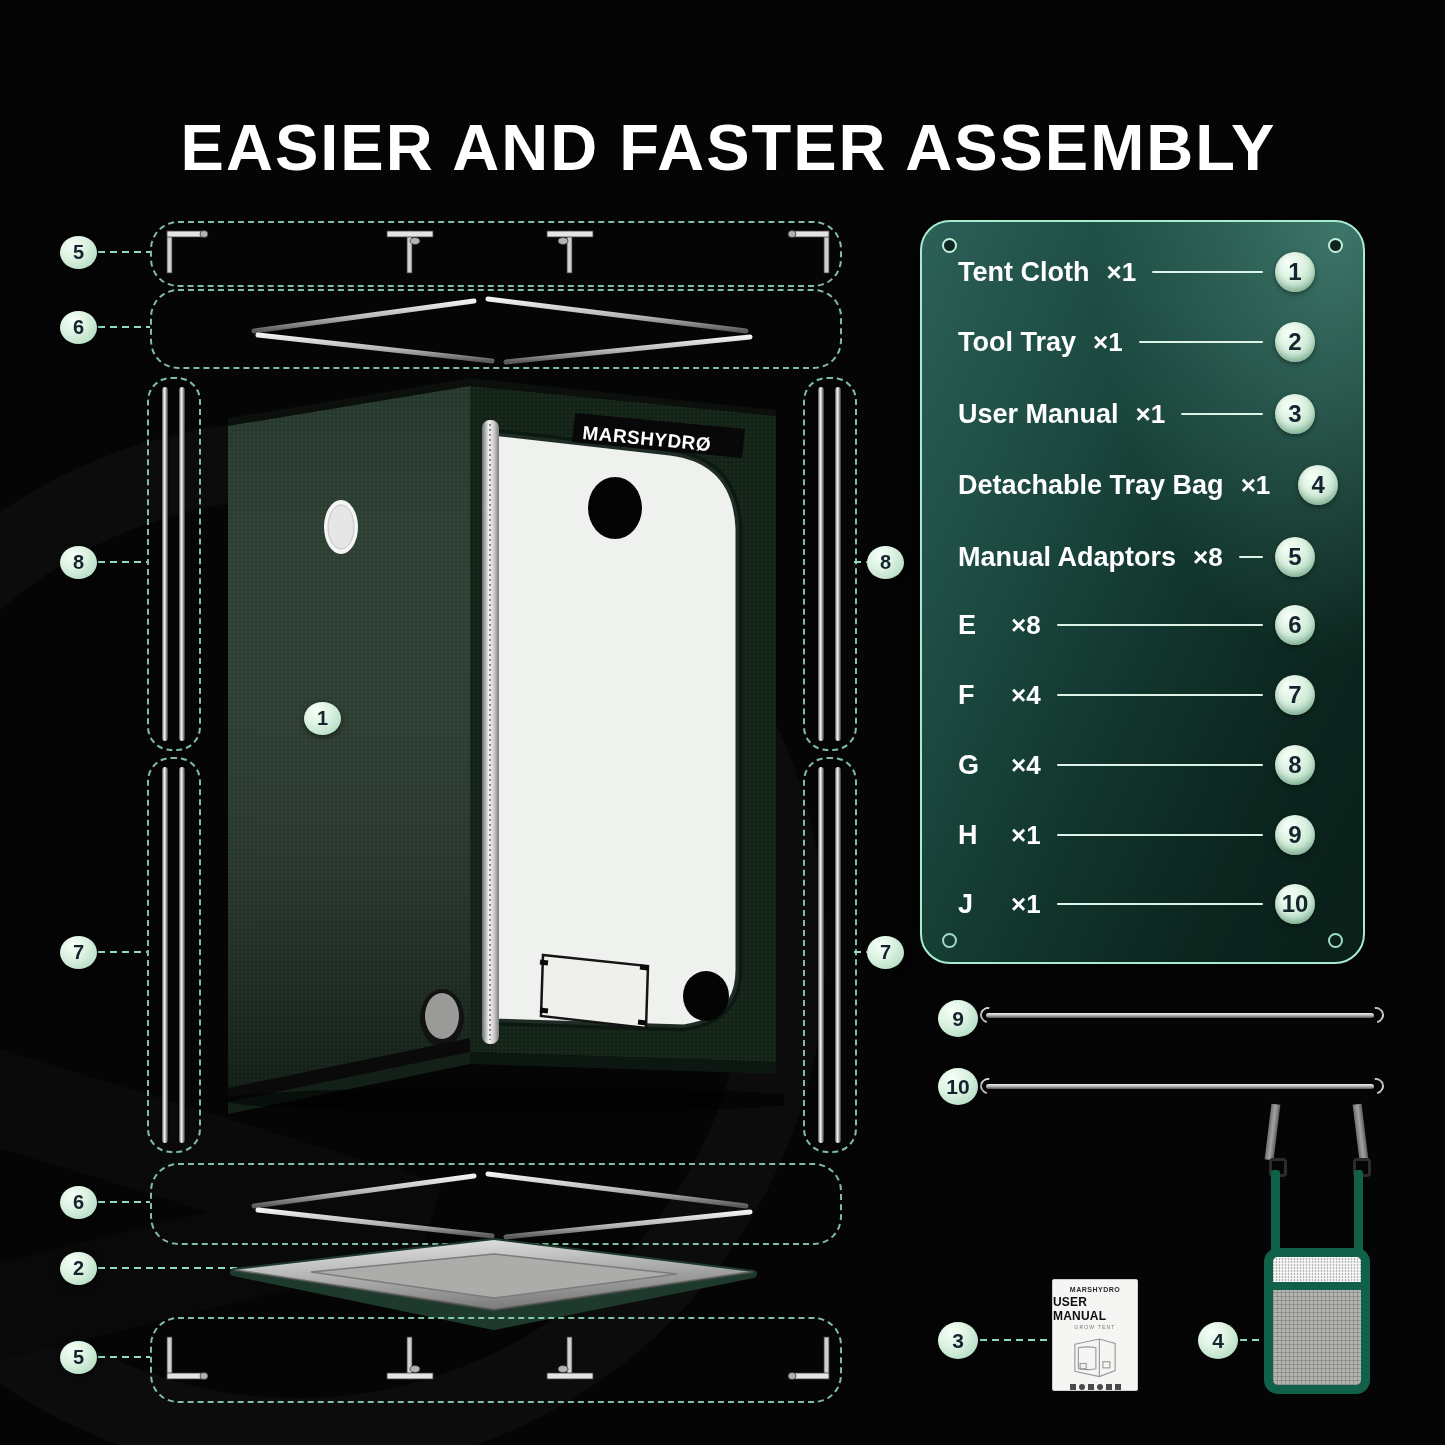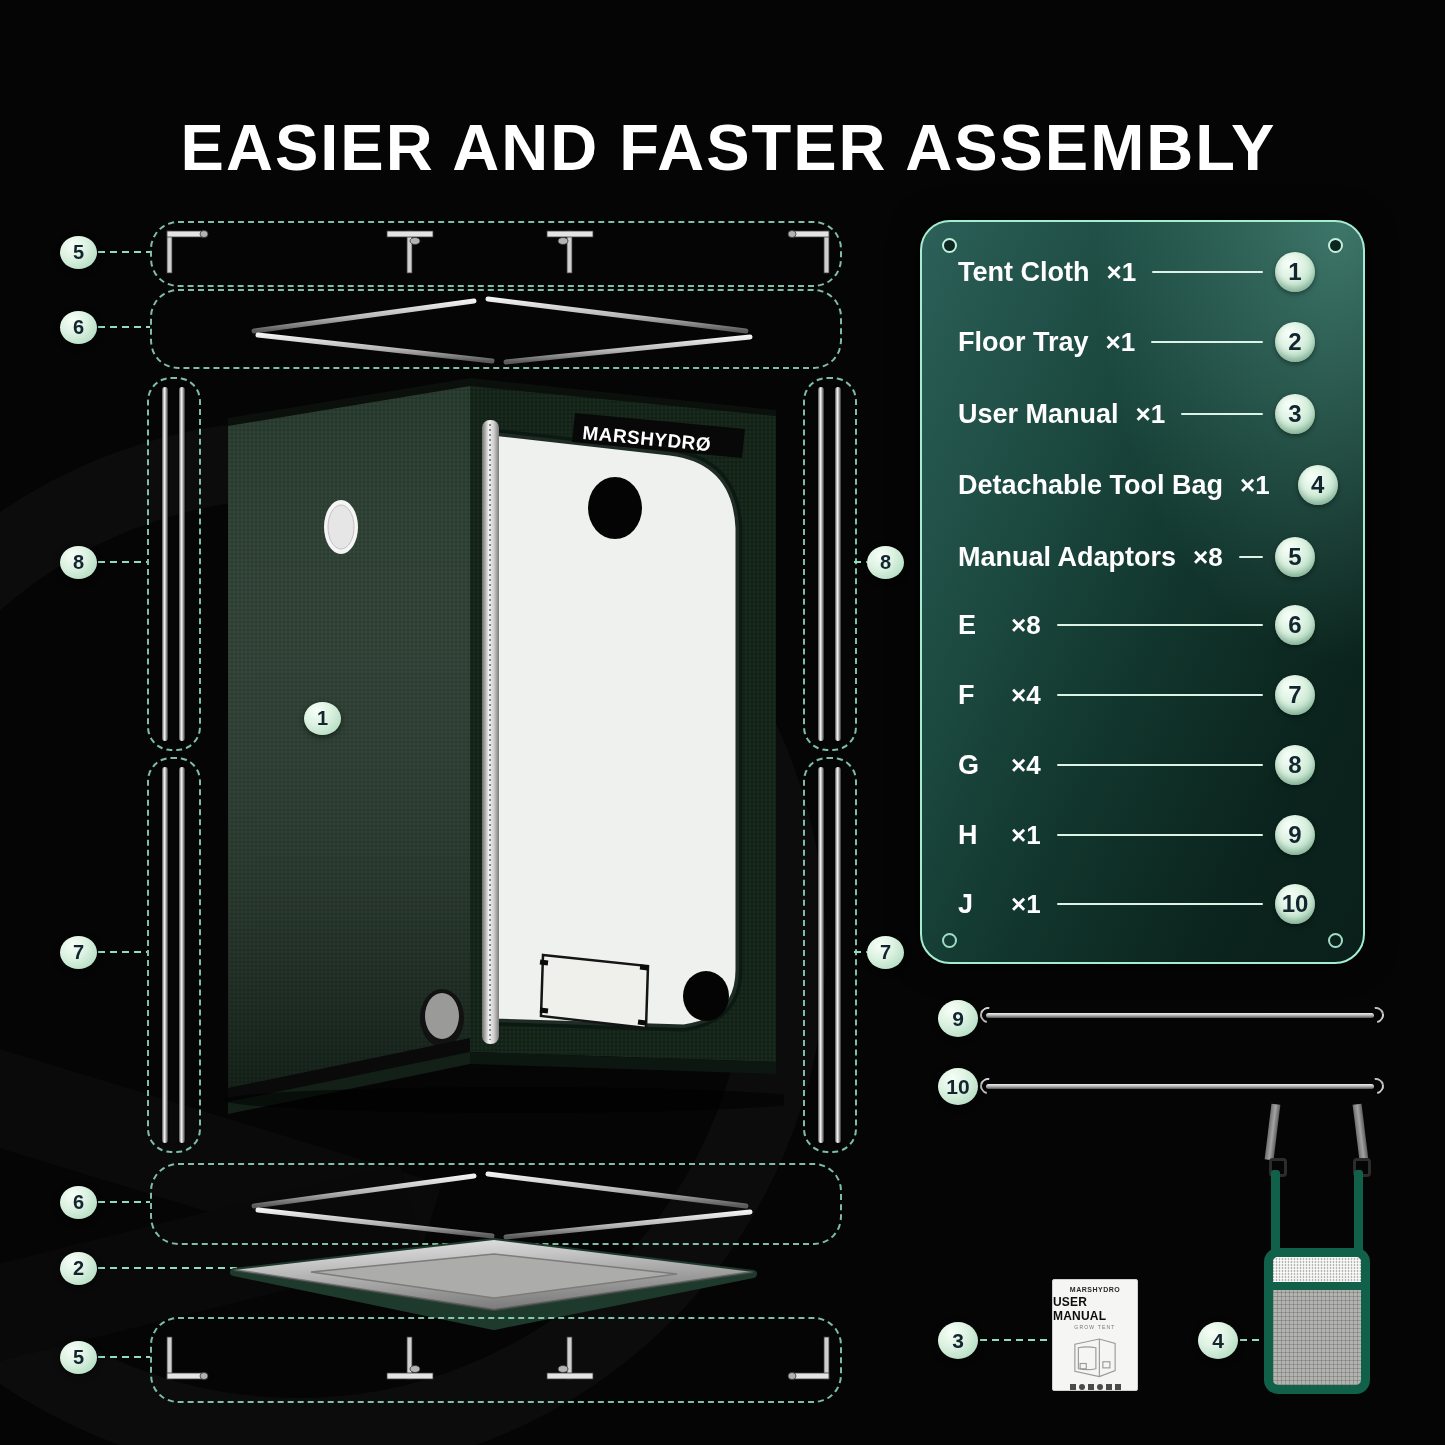--- a/index.html
+++ b/index.html
@@ -330,33 +330,33 @@
     <span class="pdot ring" style="left:20px; bottom:14px;"></span>
     <span class="pdot ring" style="right:20px; bottom:14px;"></span>
 
     <div class="prow" style="top:29px;">
       <span class="prow-label">Tent Cloth</span>
       <span class="prow-count">×1</span>
       <span class="prow-line"></span>
       <span class="badge panelb">1</span>
     </div>
     <div class="prow" style="top:99px;">
-      <span class="prow-label">Floor Tray</span>
+      <span class="prow-label">Tool Tray</span>
       <span class="prow-count">×1</span>
       <span class="prow-line"></span>
       <span class="badge panelb">2</span>
     </div>
     <div class="prow" style="top:171px;">
       <span class="prow-label">User Manual</span>
       <span class="prow-count">×1</span>
       <span class="prow-line"></span>
       <span class="badge panelb">3</span>
     </div>
     <div class="prow" style="top:242px;">
-      <span class="prow-label">Detachable Tool Bag</span>
+      <span class="prow-label">Detachable Tray Bag</span>
       <span class="prow-count">×1</span>
       <span class="prow-line"></span>
       <span class="badge panelb">4</span>
     </div>
     <div class="prow" style="top:314px;">
       <span class="prow-label">Manual Adaptors</span>
       <span class="prow-count">×8</span>
       <span class="prow-line"></span>
       <span class="badge panelb">5</span>
     </div>

